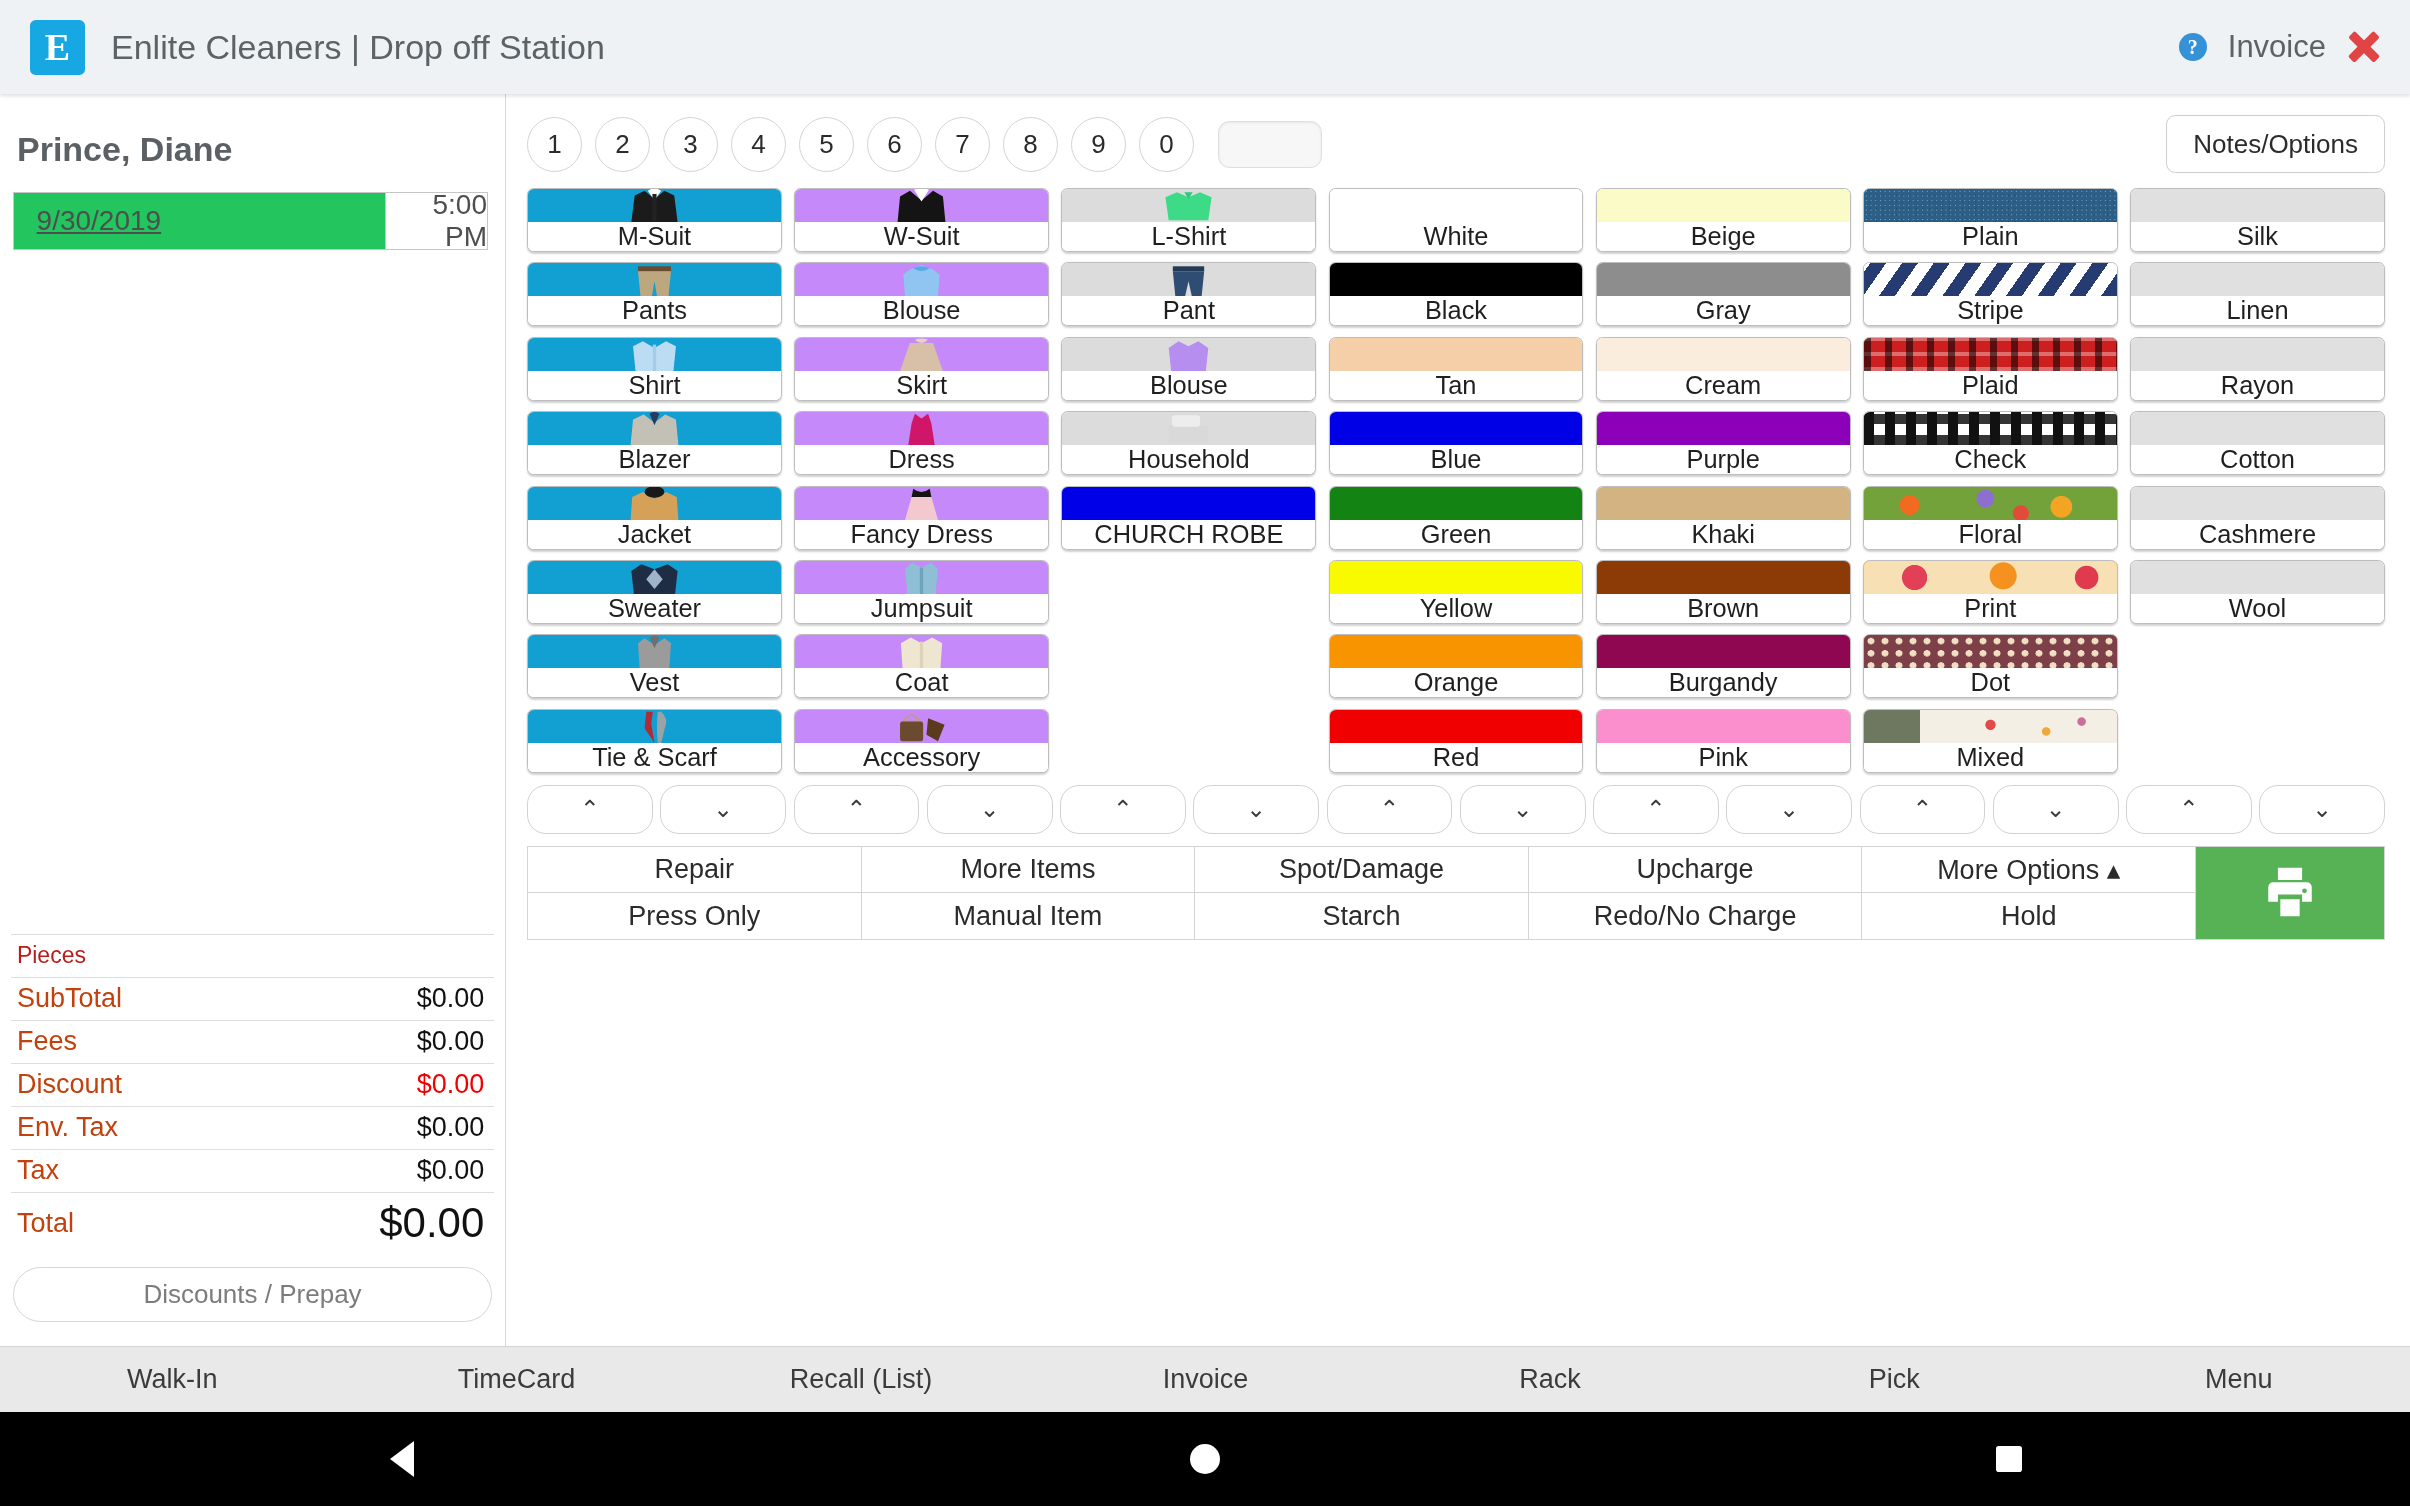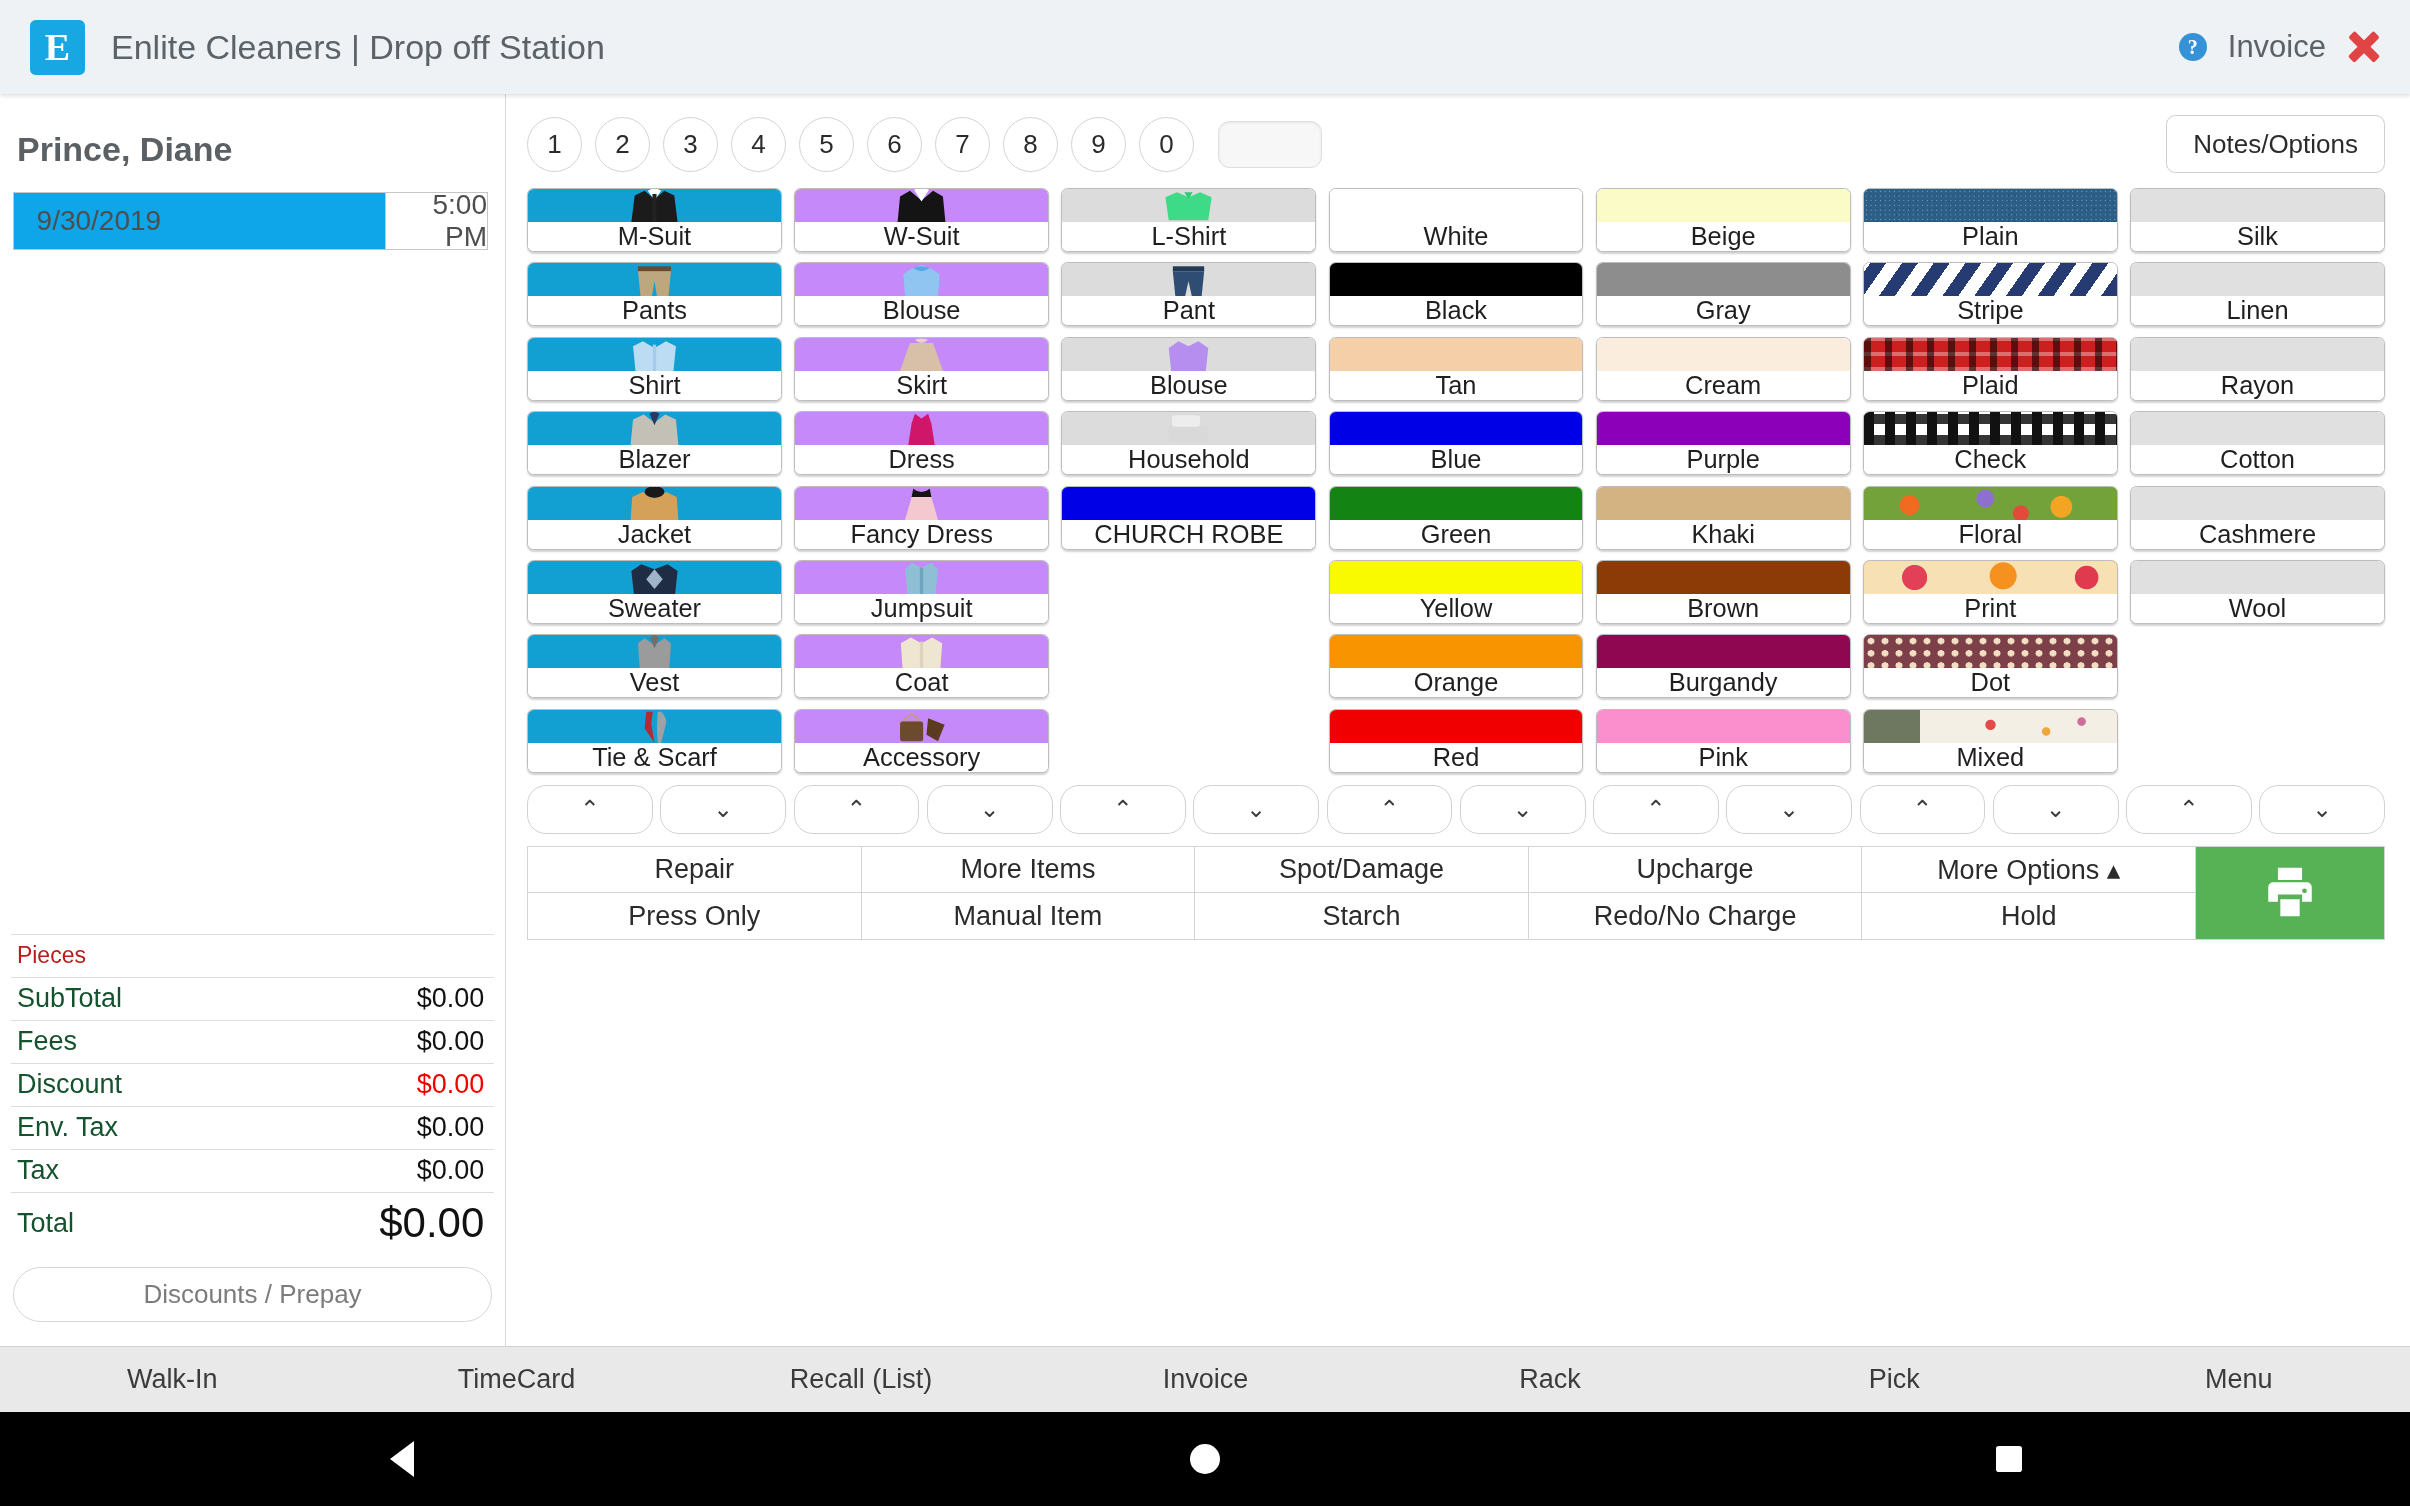--- a/index.html
+++ b/index.html
@@ -75,42 +75,43 @@
     padding: 36px 0 0 17px;
   }
   #dtrow {
     margin: 22.6px 17px 0 13px;
     display: flex;
     border: 0.9px solid #c6c6c6;
     height: 58px;
   }
   #dt-date {
     flex: 0 0 372px;
-    background: #0ea5e9;
+    background: #22c55e;
     display: flex; align-items: center;
     padding-left: 22.6px;
     font-size: 28px; color: #4e4e4e;
     border-right: 0.9px solid #c6c6c6;
+    text-decoration: underline;
   }
   #dt-time {
     flex: 1;
     background: #ffffff;
     display: flex; align-items: center; justify-content: center;
     font-size: 28px; color: #4e4e4e; text-align: right;
   }
   #spacer { flex: 1; }
 
   #totals { padding: 0 11.3px 0 11.3px; }
   .trow {
     display: flex; align-items: center; justify-content: space-between;
     border-top: 0.9px solid #dddddd;
     height: 43px;
     padding: 0 9.4px 0 5.6px;
   }
-  .trow .lbl { font-size: 27px; color: #14532d; }
+  .trow .lbl { font-size: 27px; color: #c2410c; }
   .trow .val { font-size: 27px; color: #111111; }
   .trow.red .val { color: #f10000; }
   .trow.total { height: 62px; text-align: center; }
   .trow.total .lbl { font-size: 27px; }
   .trow.total .val { font-size: 42px; }
   #pieces {
     border-top: 0.9px solid #dddddd;
     height: 43px; display: flex; align-items: center;
     padding-left: 5.6px; font-size: 23px; color: #b91c1c;
   }

